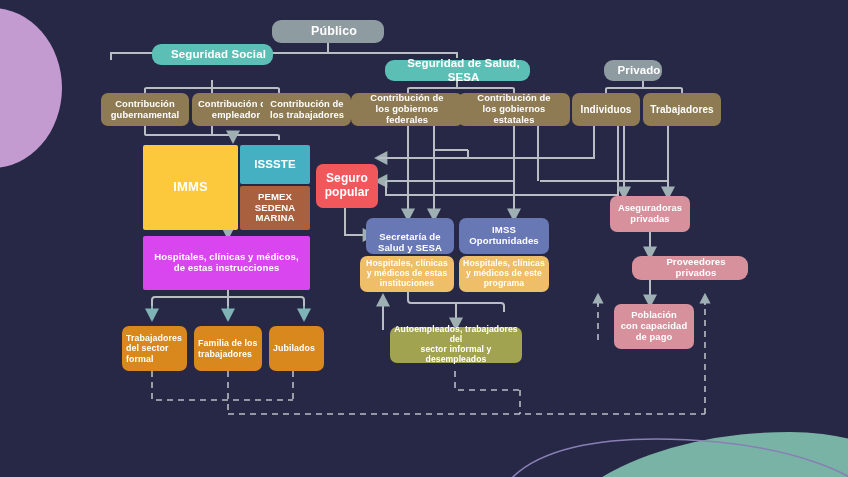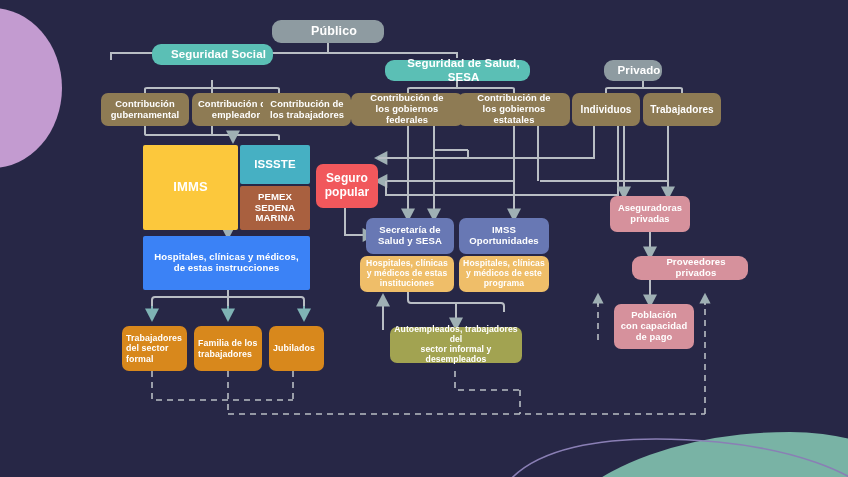--- a/index.html
+++ b/index.html
@@ -37,21 +37,21 @@
   .pill{border-radius:9px;padding-left:12px;}
   .rnd{border-radius:7px;}
   .sq{border-radius:2px;text-align:center;}
 
   .grey   {background:#8e9ba1;}
   .teal   {background:#5bbfb5;}
   .khaki  {background:#8e7b54;}
   .yellow {background:#fcc83c;}
   .cyan   {background:#46b0c3;}
   .brown  {background:#a9603f;}
-  .magenta{background:#3b82f6;}
+  .magenta{background:#d946ef;}
   .red    {background:#f1585c;}
   .blue   {background:#6878b4;}
   .sand   {background:#efbe69;}
   .orange {background:#d8881c;}
   .olive  {background:#a2a351;}
   .pink   {background:#d6919c;}
 
   .left{justify-content:flex-start;text-align:left;}
   .left span{padding-left:4px;}
 
@@ -211,21 +211,21 @@
   <div class="node sq magenta" style="left:143px;top:236px;width:167px;height:54px;font-size:9.6px;white-space:pre-line;">
     <span>Hospitales, clínicas y médicos,
 de estas instrucciones</span>
   </div>
 
   <div class="node rnd red" style="left:316px;top:148px;width:62px;height:44px;font-size:12px;white-space:pre-line;margin-top:16px;">
     <span>Seguro
 popular</span>
   </div>
 
-  <div class="node rnd blue" style="left:366px;top:218px;width:88px;height:36px;font-size:9.6px;white-space:pre-line;">
+  <div class="node rnd blue" style="left:366px;top:218px;width:88px;height:36px;font-size:9.6px;white-space:pre-line;align-items:flex-end;">
     <span>Secretaría de
 Salud y SESA</span>
   </div>
   <div class="node rnd blue" style="left:459px;top:218px;width:90px;height:36px;font-size:9.6px;white-space:pre-line;">
     <span>IMSS
 Oportunidades</span>
   </div>
   <div class="node rnd sand" style="left:360px;top:256px;width:94px;height:36px;font-size:8.6px;white-space:pre-line;">
     <span>Hospitales, clínicas
 y médicos de estas

